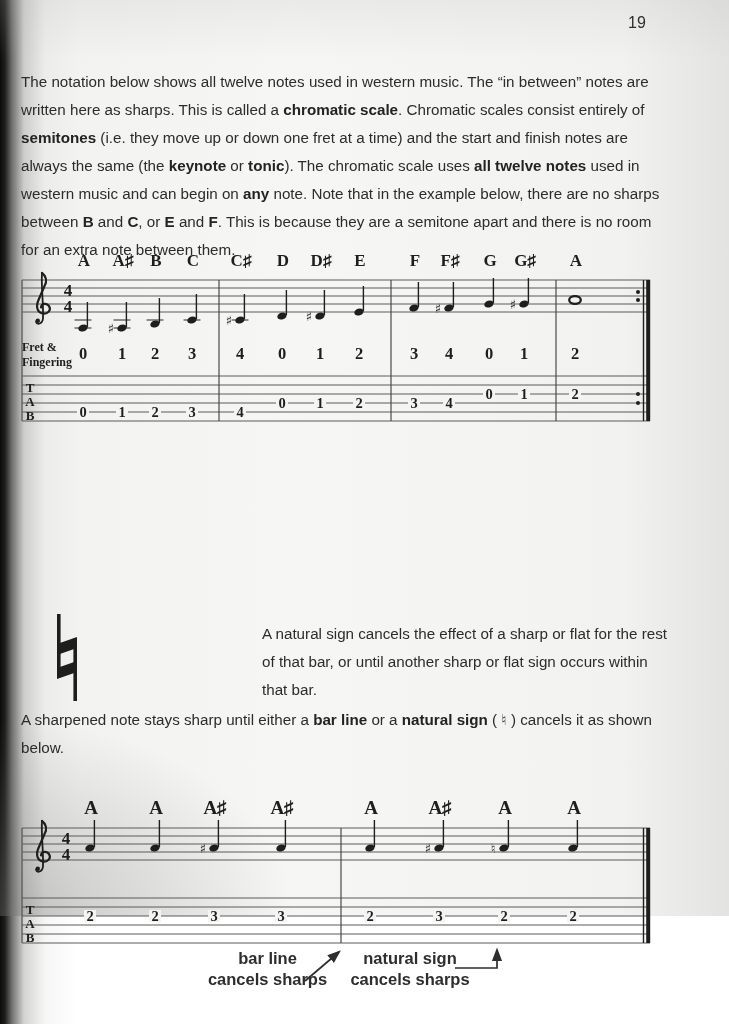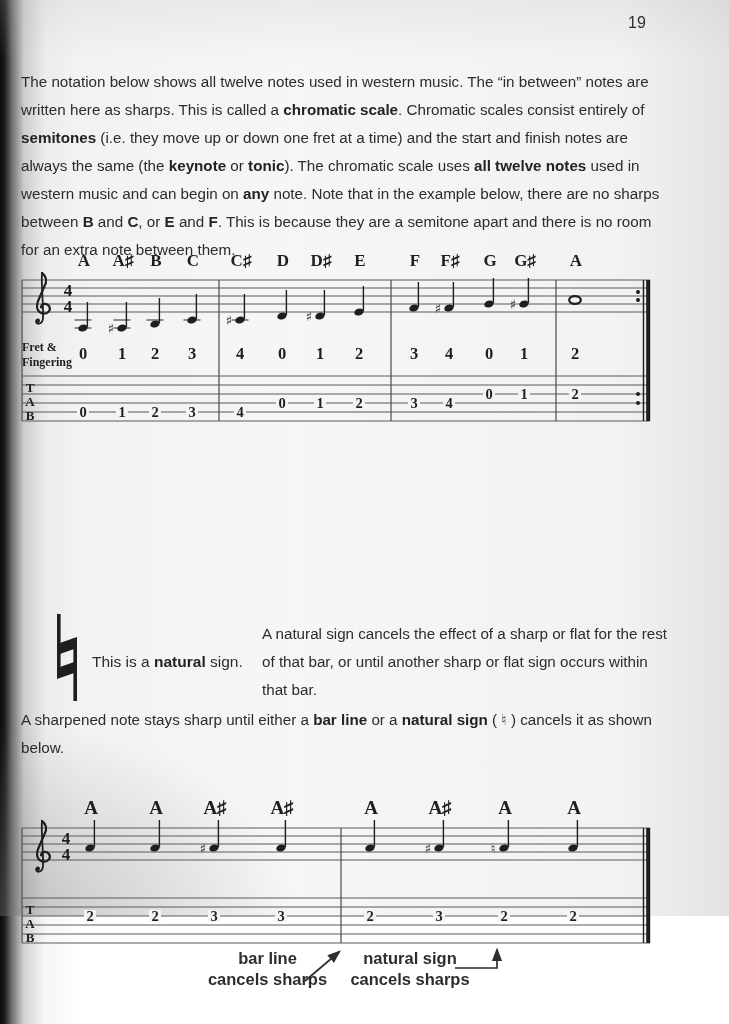--- a/index.html
+++ b/index.html
@@ -203,21 +203,20 @@
 
   <svg style="left:54px;top:614px;" width="26" height="88" viewBox="0 0 26 88">
     <g fill="#1e1e1e">
       <rect x="3" y="0" width="3.6" height="63"></rect>
       <rect x="19.4" y="24" width="3.6" height="63"></rect>
       <polygon points="3,30 23,23 23,34 3,41"></polygon>
       <polygon points="3,54 23,47 23,58 3,65"></polygon>
     </g>
   </svg>
 
-  <div class="bodytext" style="left:92px;top:648px;width:170px;font-size:15.5px;"><span>This is a </span><b>natural</b><span> sign.</span></div>
 
   <div class="bodytext" style="left:21px;top:706px;width:648px;"><span>A sharpened note stays sharp until either a </span><b>bar line</b><span> or a </span><b>natural sign</b><span> ( ♮ ) cancels it as shown below.</span></div>
 
   <div class="bodytext" style="left:262px;top:620px;width:408px;">A natural sign cancels the effect of a sharp or flat for the rest of that bar, or until another sharp or flat sign occurs within that bar.</div>
 
   <svg id="staff2" style="left:20px;top:798px;" width="650" height="152" viewBox="0 0 650 152">
       <g>
         <line x1="2" x2="630" y1="30" y2="30" stroke="#5a5a5a" stroke-width="1"></line>
         <line x1="2" x2="630" y1="38" y2="38" stroke="#5a5a5a" stroke-width="1"></line>
         <line x1="2" x2="630" y1="46" y2="46" stroke="#5a5a5a" stroke-width="1"></line>

